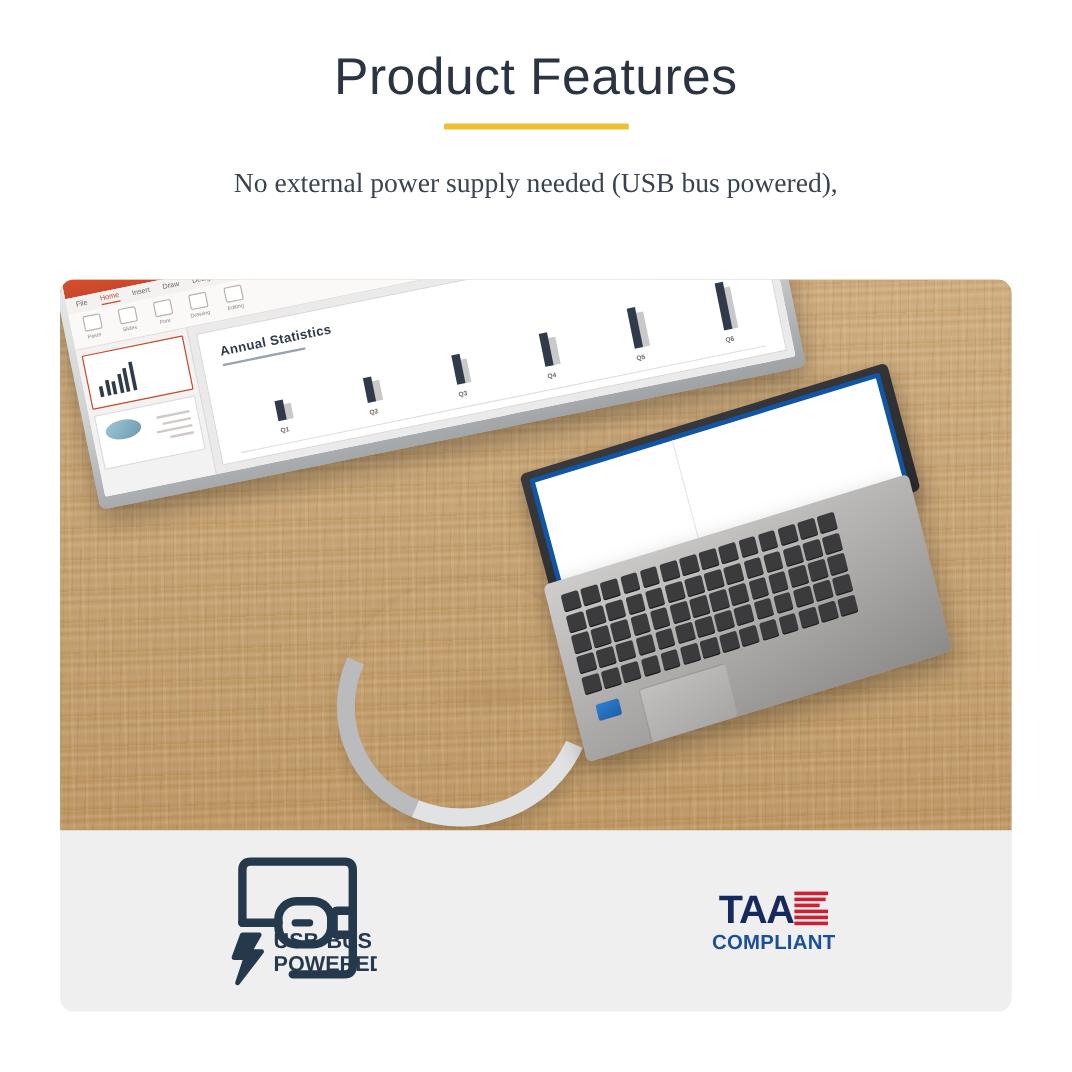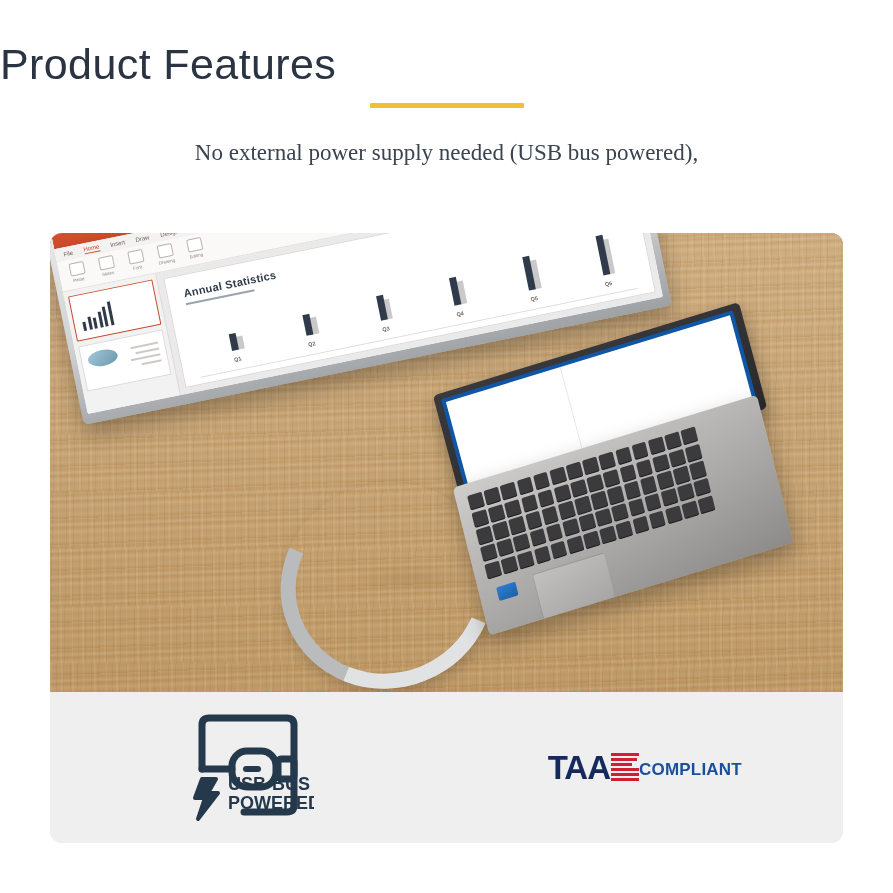--- a/index.html
+++ b/index.html
@@ -8,21 +8,21 @@
     background:#ffffff;
     font-family:"Liberation Sans", sans-serif;
     overflow:hidden;
     position:relative;
   }
   .page{position:absolute;inset:0;}
 
   
   .header{position:absolute;top:0;left:0;width:893px;height:233px;}
   .title{
-    position:absolute;top:40px;left:0;width:893px;text-align:left;
+    position:absolute;top:40px;left:0;width:893px;text-align:center;
     font-size:43px;font-weight:300;color:#2b3442;letter-spacing:.4px;
     font-family:"Liberation Sans", sans-serif;
   }
   .divider{
     position:absolute;top:103px;left:calc(50% - 77px);
     width:154px;height:5px;background:#f2bf33;border-radius:1px;
   }
   .subtitle{
     position:absolute;top:136px;left:0;width:893px;text-align:center;
     font-size:23px;font-weight:300;color:#3a4350;line-height:34px;
@@ -190,21 +190,21 @@
   }
 
   
   .badges{
     position:absolute;left:0;top:459px;width:793px;height:151px;background:#efefef;
     display:flex;align-items:center;
   }
   .badge{flex:1;display:flex;align-items:center;justify-content:center;position:relative;height:100%;}
   svg{display:block;}
 
-  .taa{display:flex;flex-direction:row;align-items:center;line-height:1;}
+  .taa{display:flex;flex-direction:column;align-items:center;line-height:1;}
   .taa-top{display:flex;align-items:flex-end;}
   .taa-word{font-size:33px;font-weight:700;color:#16295c;letter-spacing:-1px;font-family:"Liberation Sans",sans-serif;}
   .taa-flag{display:flex;flex-direction:column;gap:2.4px;margin-left:1px;margin-bottom:3px;}
   .taa-flag i{display:block;height:2.6px;background:#cf1f32;}
   .taa-sub{font-size:17px;font-weight:700;color:#1b4f9c;letter-spacing:.2px;margin-top:3px;}
 </style>
 </head>
 <body>
 
 <div class="page">

